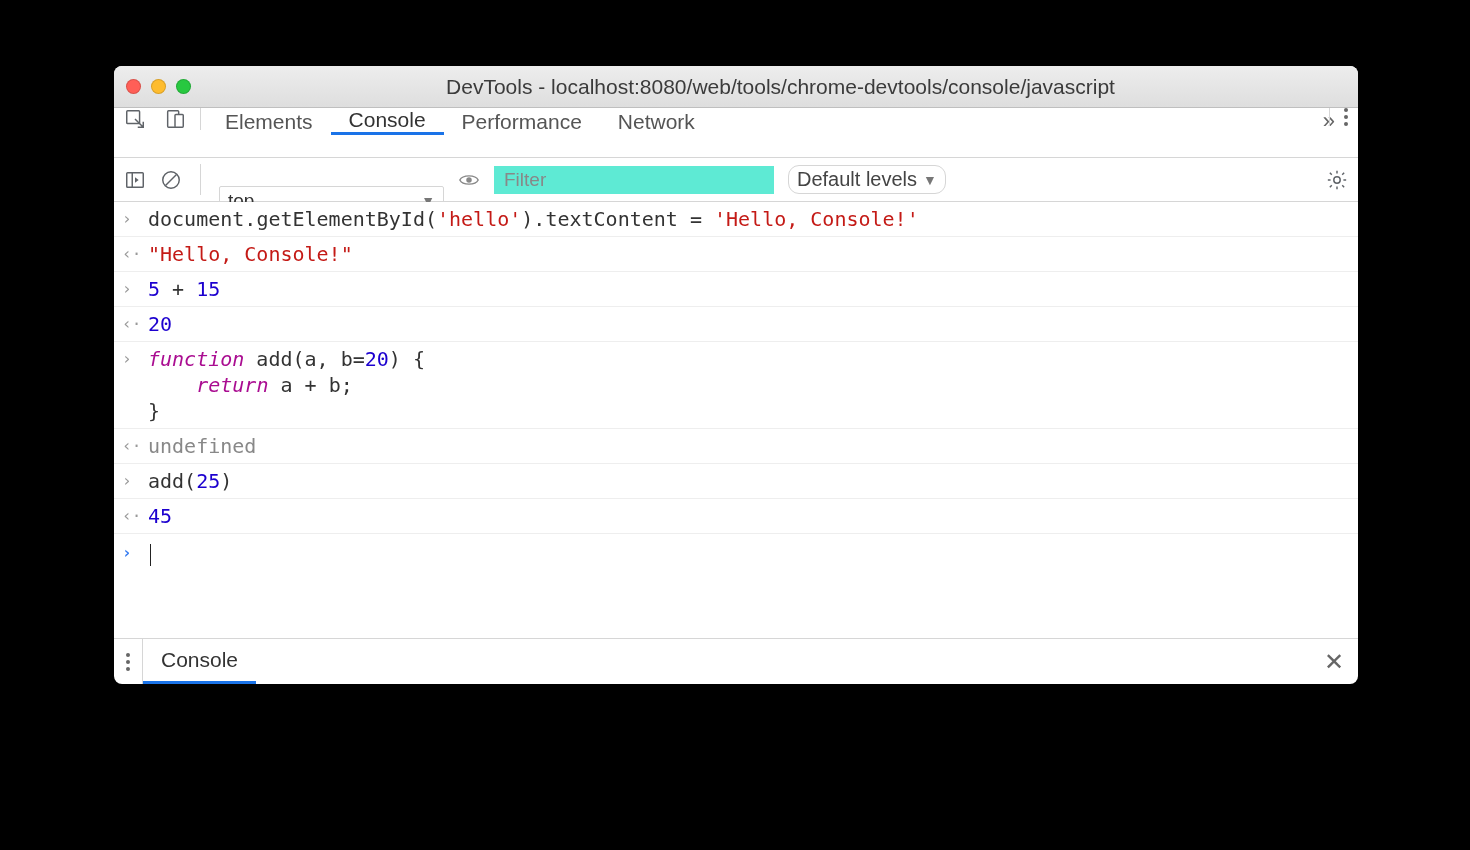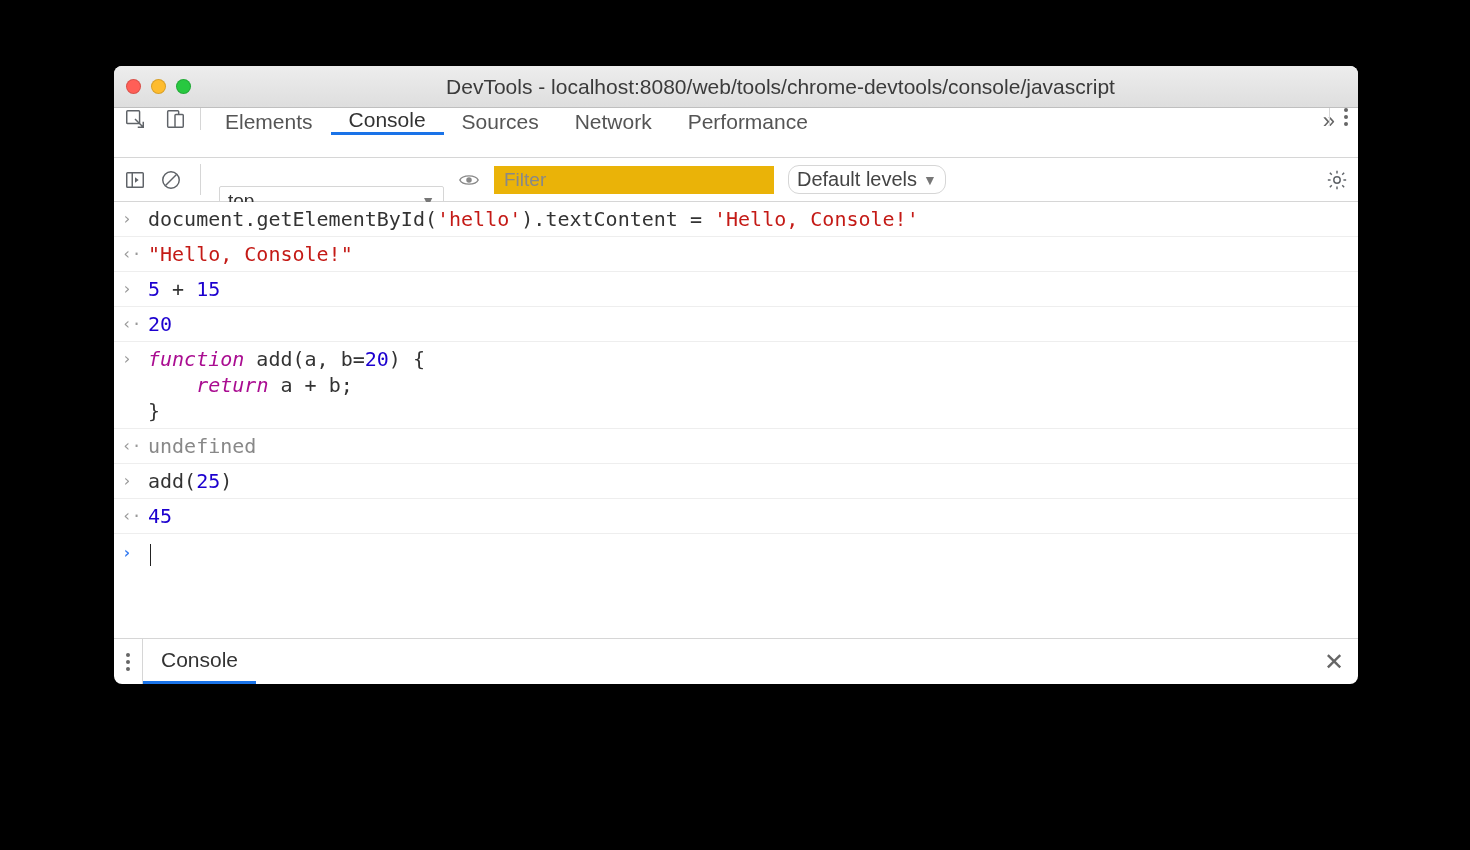--- a/index.html
+++ b/index.html
@@ -73,21 +73,21 @@
     border: 1px solid #d6d6d6; border-radius: 2px;
     display:flex; align-items:center; justify-content:space-between;
     padding: 0 8px; font-size: 19px; color:#333;margin-top:42px;
   }
   .tri { color:#777; font-size:14px; }
   .eye svg { stroke:#888; }
   .filter-input {
     flex: 0 0 280px;
     height: 28px;
     border: none;
-    background: #eab308;
+    background: #5eead4;
     padding: 0 10px;
     font-size: 19px; color:#333;
   }
   .filter-input::placeholder { color:#888; }
   .levels {
     font-size: 20px; color:#444;
     display:flex; align-items:center; gap:6px;
     border:1px solid #d6d6d6; border-radius:11px;
     padding: 2px 8px;
   }
@@ -175,23 +175,22 @@
       <span class="icon">
         <svg viewBox="0 0 24 24">
             <rect x="4" y="3" width="12" height="18" rx="1"></rect>
             <rect x="12" y="7" width="9" height="14" rx="1" fill="#fff"></rect>
           </svg>
       </span>
     </div>
     <div class="tabs-list" id="tabs-list">
         <div class="tab">Elements</div>
         <div class="tab active">Console</div>
-        <div class="tab">Sources</div>
+        <div class="tab">Performance</div>
         <div class="tab">Network</div>
-        <div class="tab">Performance</div>
       </div>
     <span class="chevrons">»</span>
     <div class="tabs-right">
       <span>
         <span class="vmore">
             <span></span>
             <span></span>
             <span></span>
           </span>
       </span>

